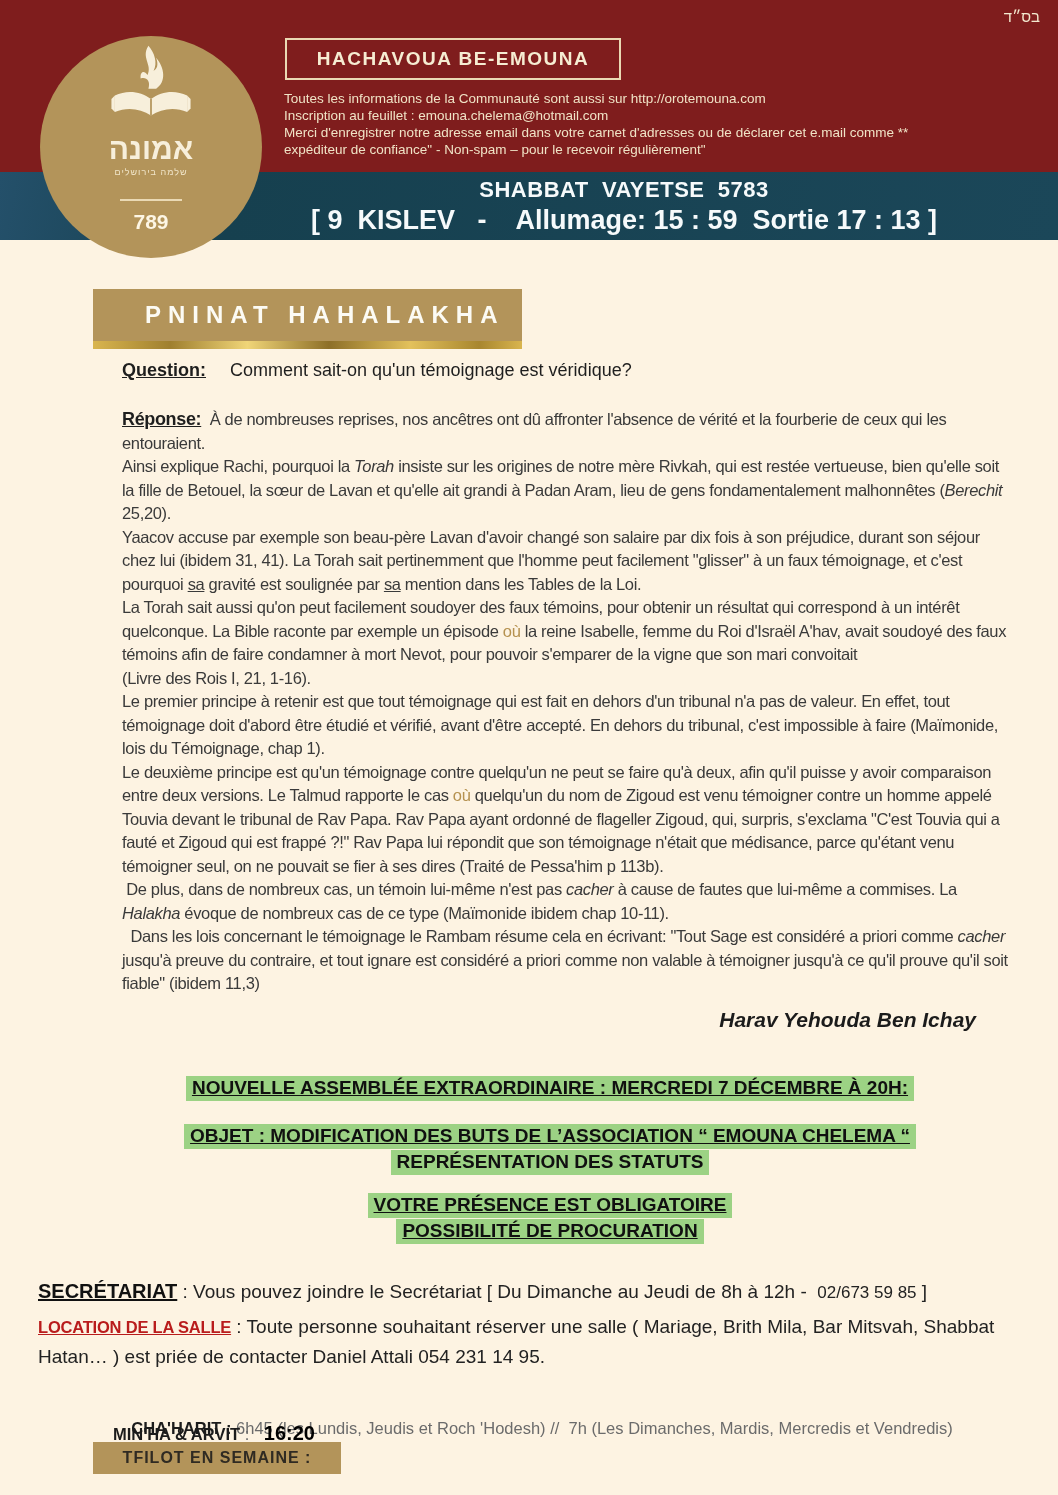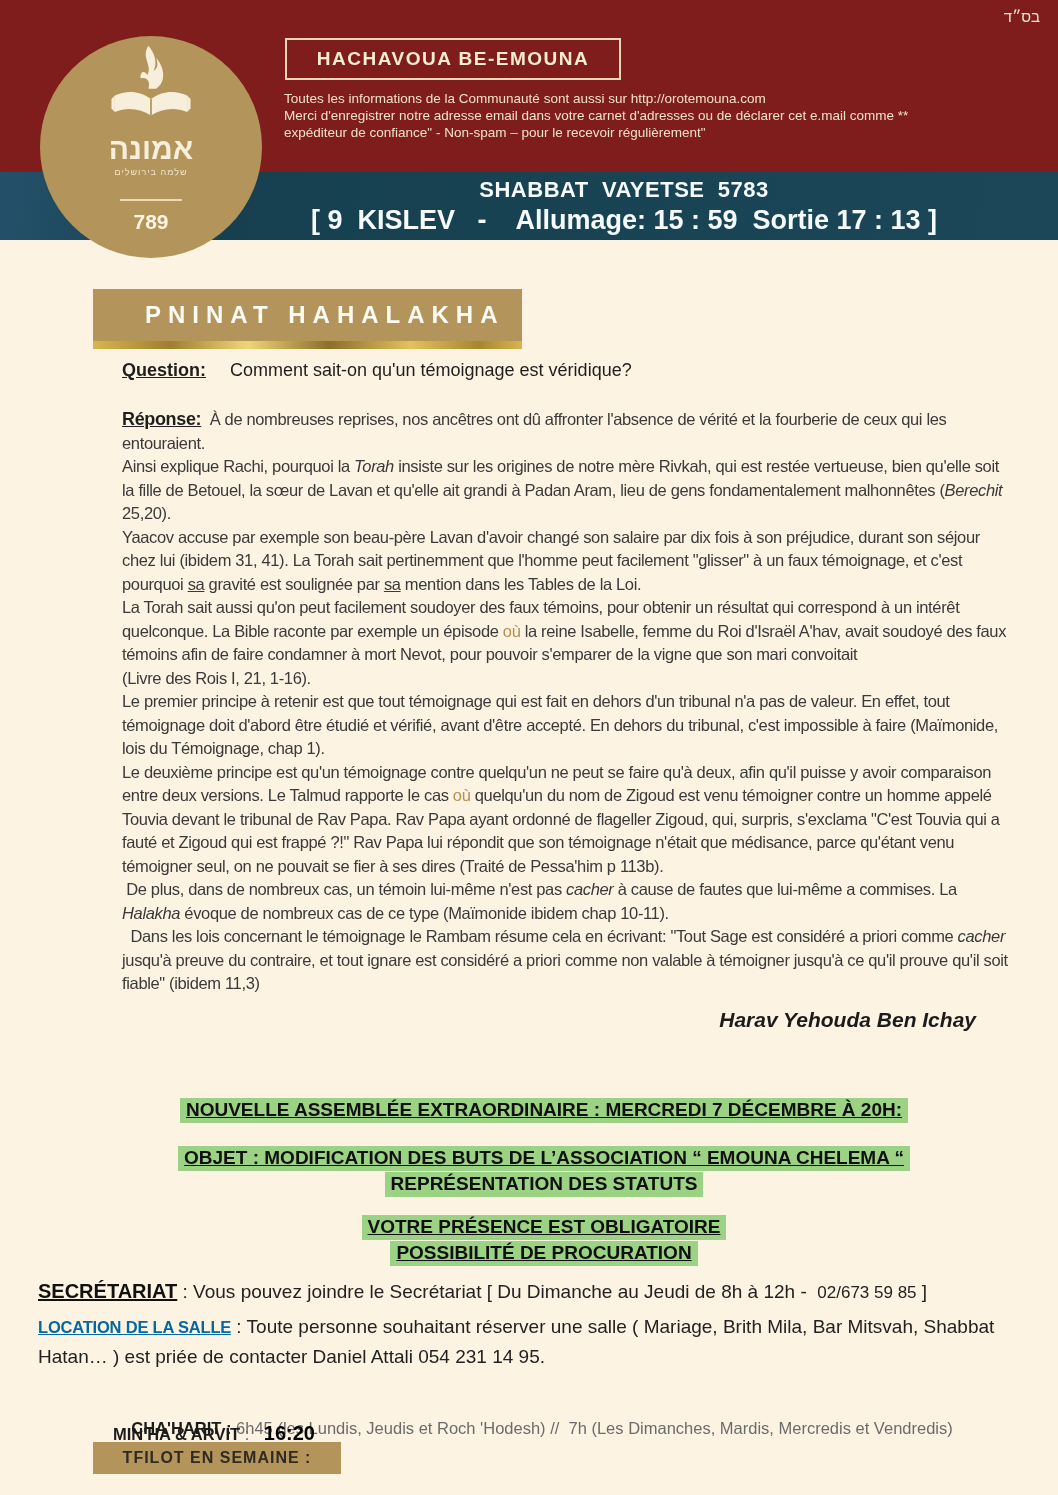--- a/index.html
+++ b/index.html
@@ -47,31 +47,31 @@
   .body p{margin:0;white-space:pre-wrap;}
   .r-i{font-style:italic;}
   .r-u{text-decoration:underline;}
   .r-bu{font-weight:bold;text-decoration:underline;color:#1e1e1e;font-size:18px;}
   .r-g{color:#b5914f;}
 
   .signature{position:absolute;top:1008px;right:82px;font-weight:bold;font-style:italic;
              font-size:21px;color:#1b1b1b;}
 
   
-  .ann{position:absolute;left:44px;width:1000px;text-align:center;font-size:19px;font-weight:bold;color:#101010;margin-top:22px;}
+  .ann{position:absolute;left:50px;width:1000px;text-align:center;font-size:19px;font-weight:bold;color:#101010;}
   .ann .hl{background:#9cd284;padding:1px 6px 2px;display:inline-block;}
   .ann .und{text-decoration:underline;}
   .a1{top:1076px;} .a2{top:1124px;} .a3{top:1150px;} .a4{top:1193px;} .a5{top:1219px;}
 
   
   .contact1{position:absolute;top:1280px;left:38px;font-size:19px;color:#222;}
   .c1-label{font-weight:bold;text-decoration:underline;font-size:20px;color:#111;}
   .phone{font-size:17px;text-align:right;}
   .contact2{position:absolute;top:1312px;left:38px;width:985px;font-size:19px;line-height:29px;color:#222;}
-  .c2-label{font-weight:bold;text-decoration:underline;font-size:16.5px;color:#0369a1;letter-spacing:-0.2px;}
+  .c2-label{font-weight:bold;text-decoration:underline;font-size:16.5px;color:#b91c1c;letter-spacing:-0.2px;}
 
   
   .tfilot-box{position:absolute;top:1442px;left:93px;width:248px;height:32px;background:#b3945a;
               color:#2f2a22;font-weight:bold;font-size:16px;display:flex;align-items:center;
               justify-content:center;letter-spacing:1px;}
   .tf-line1{position:absolute;top:1400px;left:113px;font-size:16.5px;color:#6b6b6b;white-space:pre;}
   .tf-label{font-weight:bold;color:#1b1b1b;}
   .tf-line2{position:absolute;top:1422px;left:113px;font-size:16.5px;color:#6b6b6b;
             display:flex;align-items:baseline;}
   .tf-time{font-size:20px;font-weight:bold;color:#000;margin-left:10px;}
@@ -81,20 +81,21 @@
 
 <div class="page">
 
   <div class="header">
     <div class="bsd">בס״ד</div>
     <div class="title-box">
       <span>HACHAVOUA BE-EMOUNA</span>
     </div>
     <div class="info">
       <div>Toutes les informations de la Communauté sont aussi sur http://orotemouna.com</div>
+      <div>Inscription au feuillet : emouna.chelema@hotmail.com</div>
       <div>Merci d'enregistrer notre adresse email dans votre carnet d'adresses ou de déclarer cet e.mail comme **</div>
       <div>expéditeur de confiance" - Non-spam – pour le recevoir régulièrement"</div>
     </div>
   </div>
 
   <div class="band">
     <div class="band-inner">
       <div class="band-l1">SHABBAT  VAYETSE  5783</div>
       <div class="band-l2">[ 9  KISLEV   -    Allumage: 15 : 59  Sortie 17 : 13 ]</div>
     </div>

